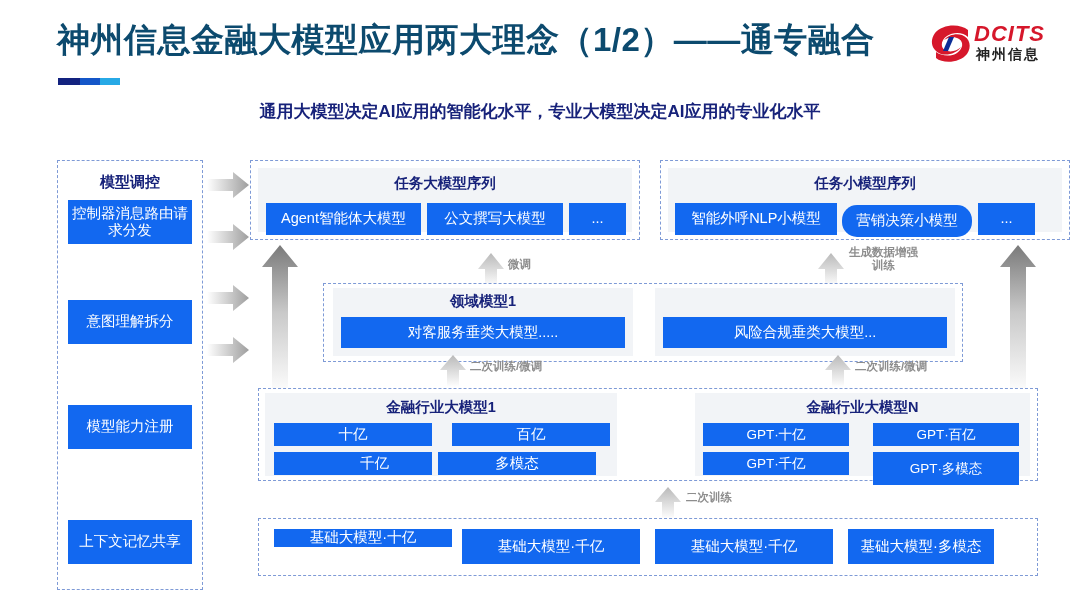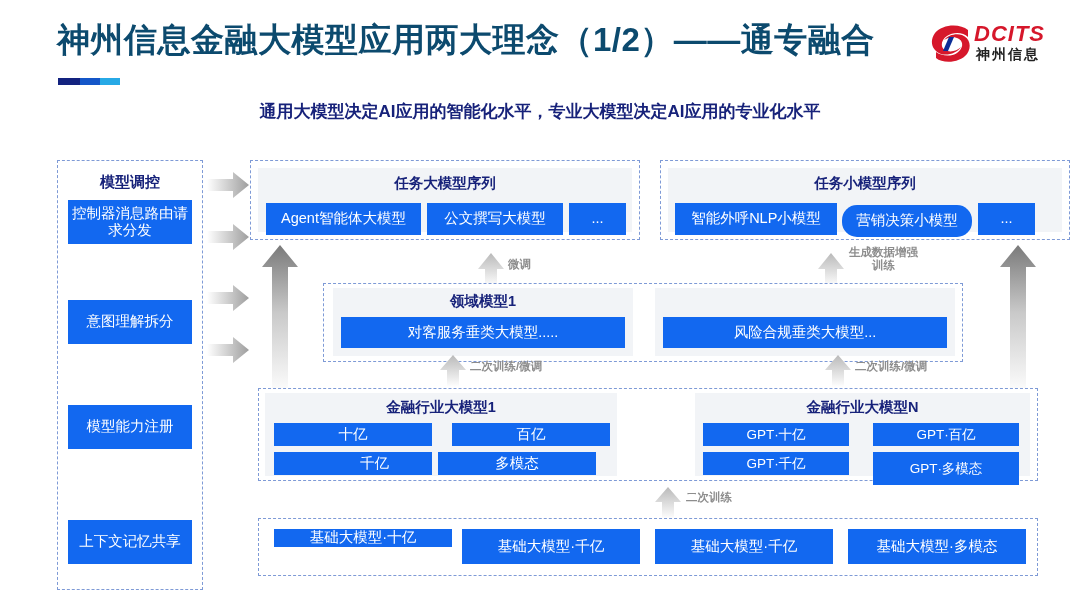--- a/index.html
+++ b/index.html
@@ -211,15 +211,15 @@
 
   <svg class="arrow-up" style="left:655px;top:487px;width:26px;height:32px;" viewBox="0 0 26 32">
     <path d="M13 0 L26 15 L19 15 L19 32 L7 32 L7 15 L0 15 Z" fill="url(#gu-light)"></path>
   </svg>
   <div class="arrow-label" style="left:686px;top:491px;">二次训练</div>
 
   <div class="dashed" style="left:258px;top:518px;width:780px;height:58px;"></div>
   <div class="bbox" style="left:274px;top:529px;width:178px;height:18px;">基础大模型·十亿</div>
   <div class="bbox" style="left:462px;top:529px;width:178px;height:35px;">基础大模型·千亿</div>
   <div class="bbox" style="left:655px;top:529px;width:178px;height:35px;">基础大模型·千亿</div>
-  <div class="bbox" style="left:848px;top:529px;width:178px;height:35px;">基础大模型·多模态</div>
+  <div class="bbox" style="left:848px;top:529px;width:146px;height:35px;">基础大模型·多模态</div>
 
 </div>
 
 </body></html>

